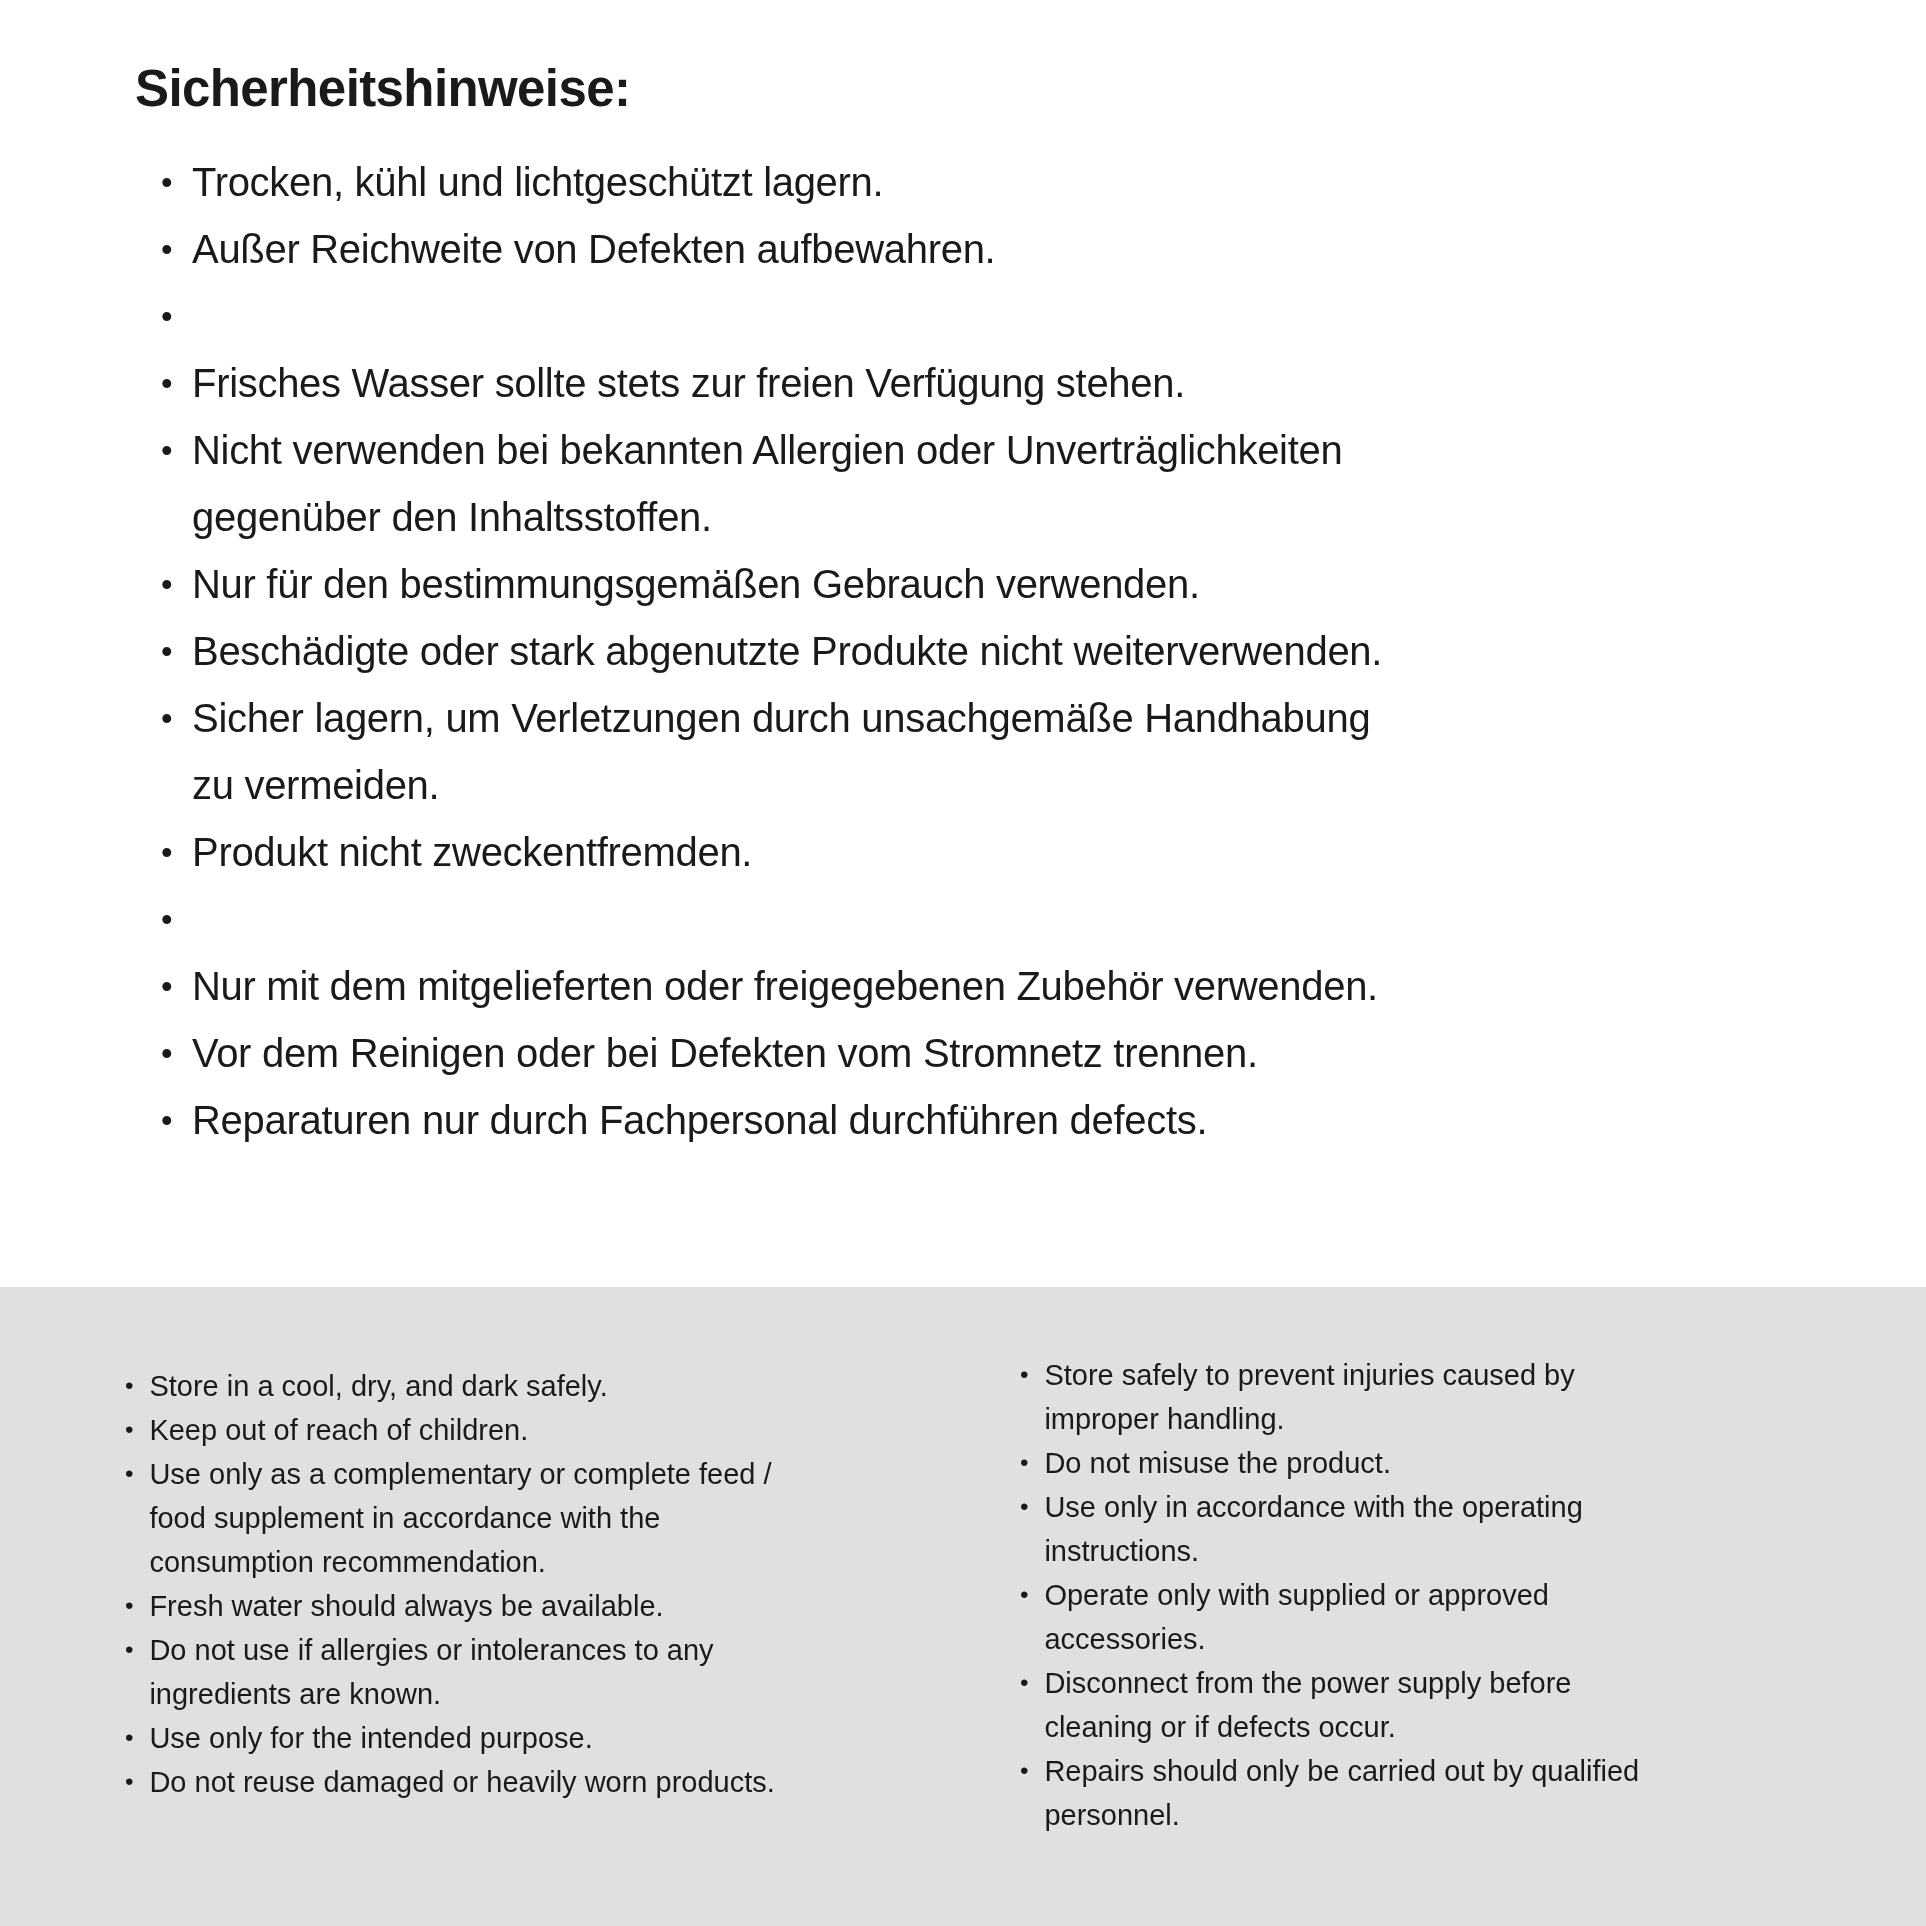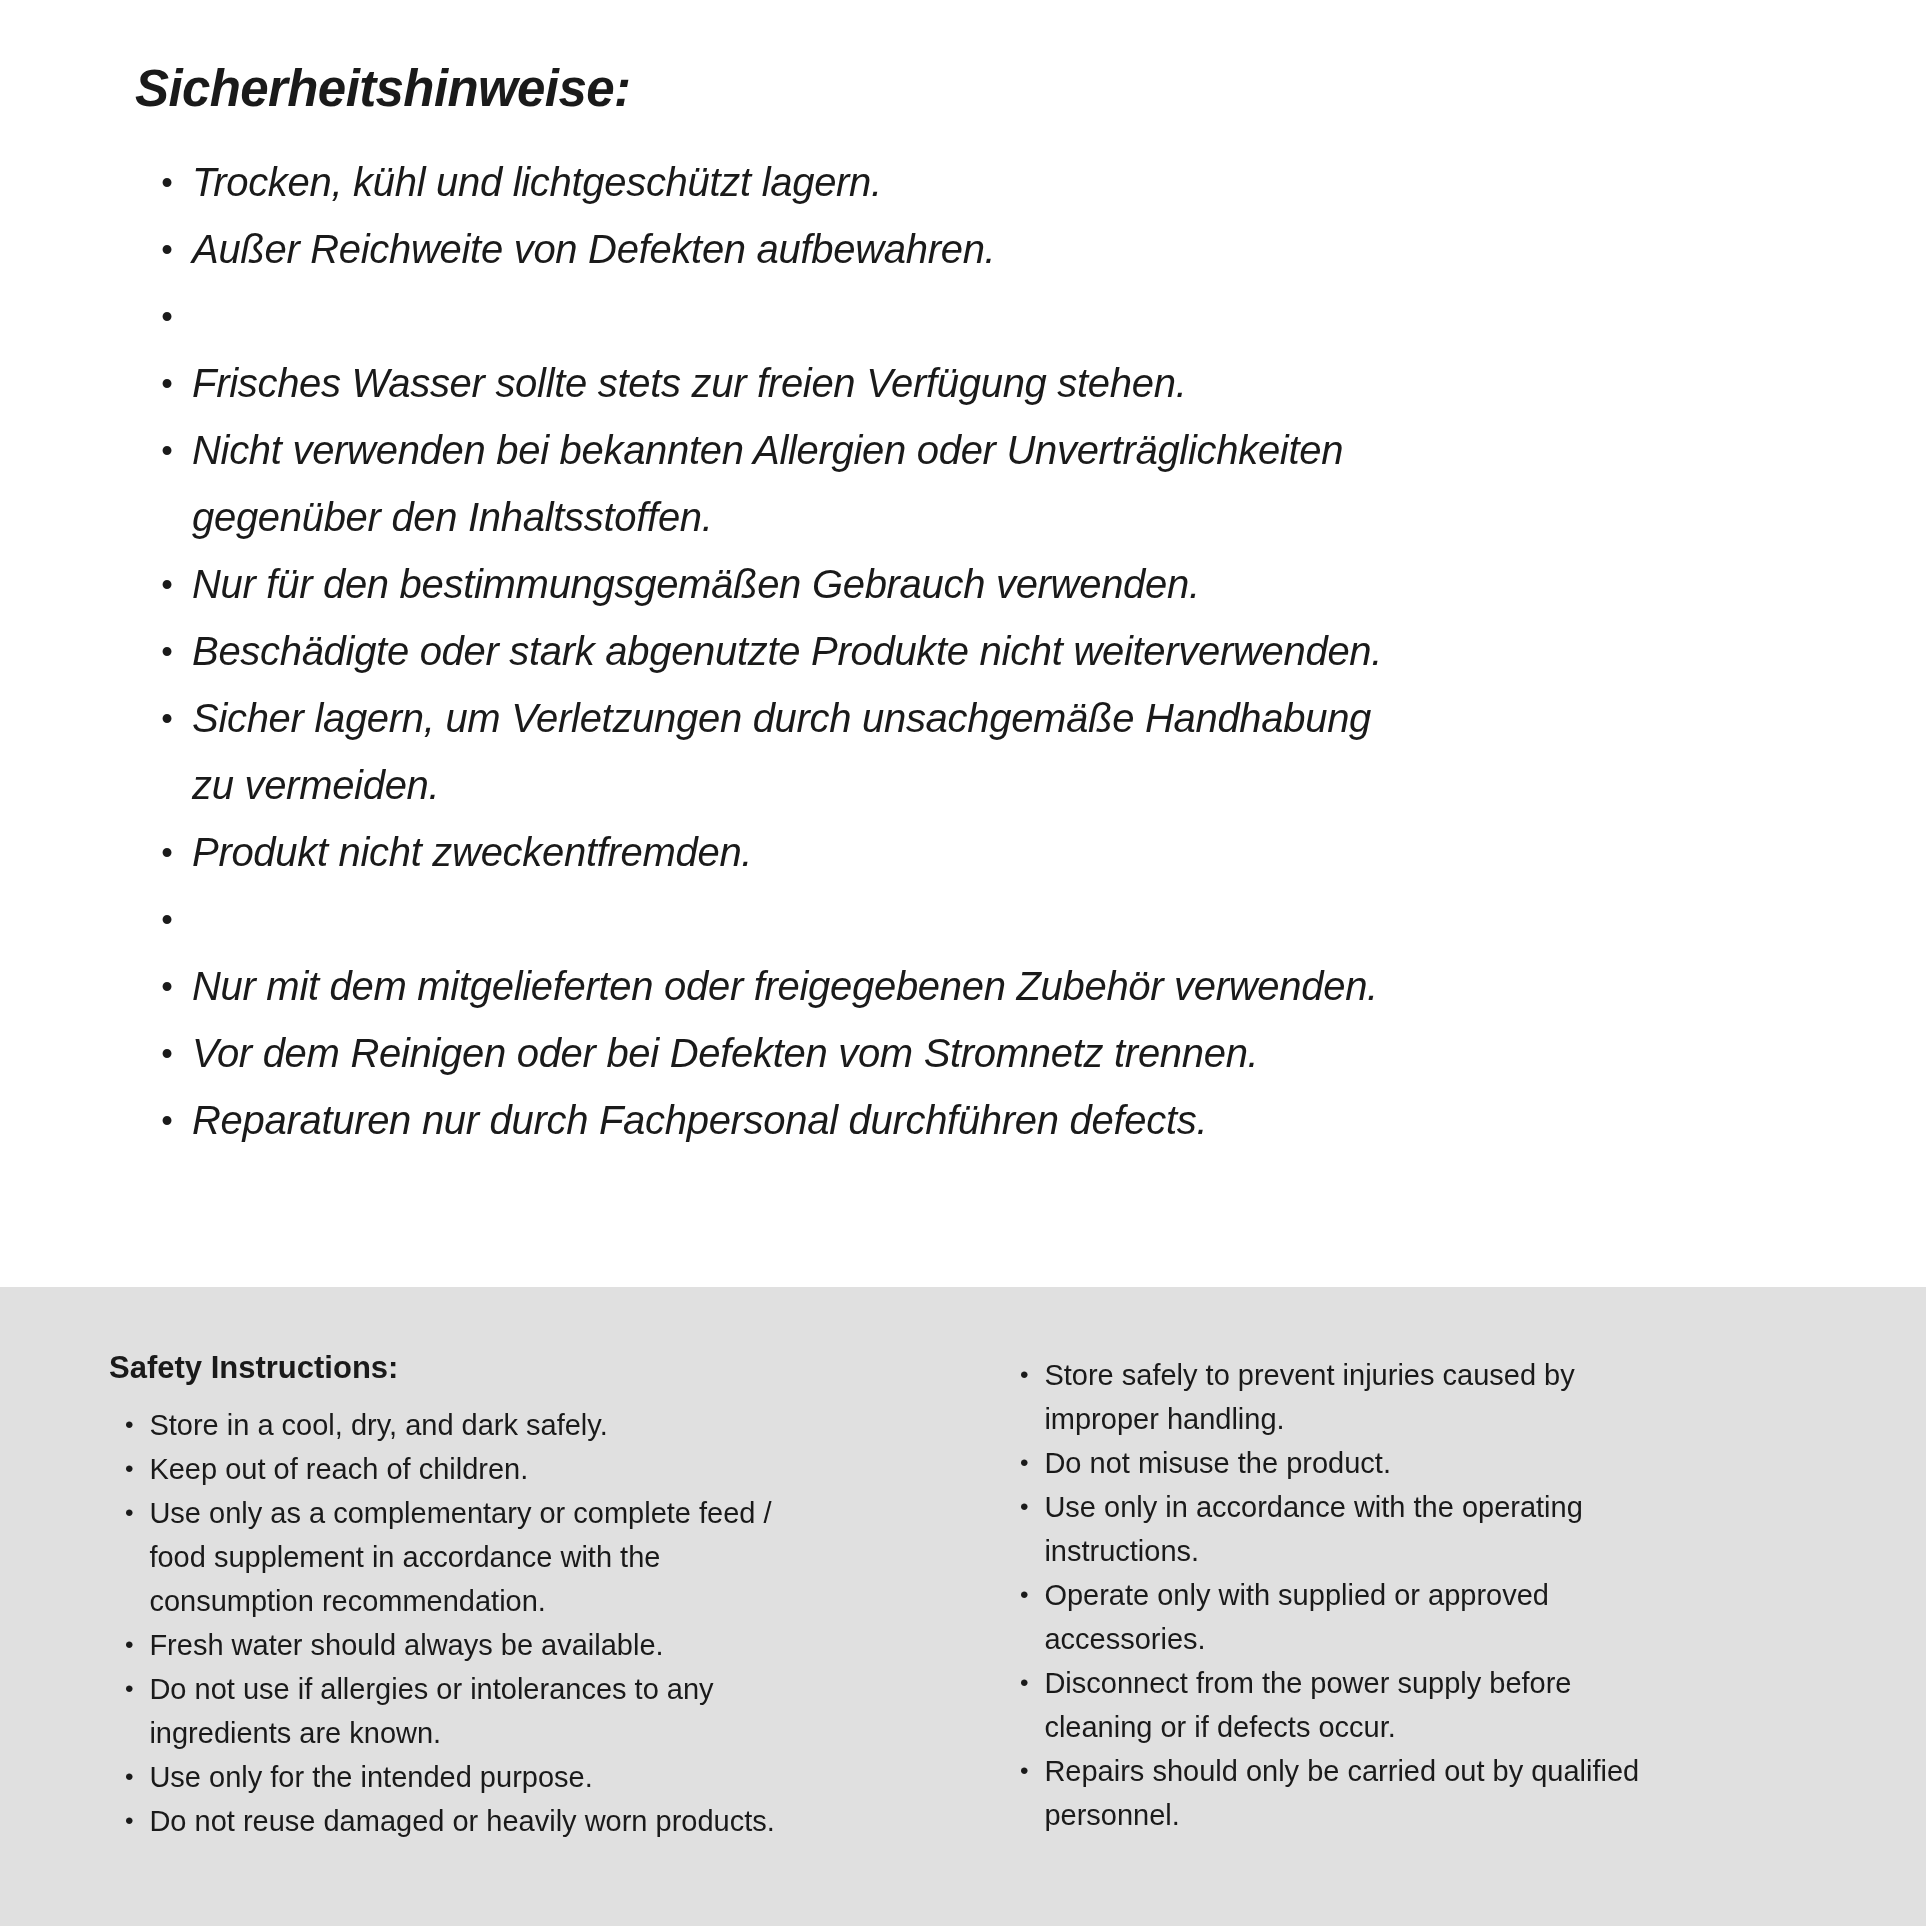--- a/index.html
+++ b/index.html
@@ -20,21 +20,20 @@
   }
 
   
   .german-section {
     position: absolute;
     top: 0; left: 0; right: 0;
     height: 1287px;
     background: #ffffff;
     padding: 58px 39px 0 0;
     box-sizing: border-box;
-    font-style: italic;
   }
   .german-title {
     margin: 0 0 0 135px;
     font-size: 51px;
     line-height: 62px;
     font-weight: 700;
     letter-spacing: -0.6px;
   }
   .german-list {
     list-style: none;
@@ -153,21 +152,20 @@
         </li>
       <li>
           <span class="bullet">•</span>
           <span class="item-text">Reparaturen nur durch Fachpersonal durchführen defects.</span>
         </li>
     </ul>
   </section>
 
   <section class="english-section">
     <div class="col-left">
-      <h2 class="english-title">Safety Instructions:</h2>
       <ul class="english-list">
         <li>
             <span class="bullet">•</span>
             <span class="item-text">Store in a cool, dry, and dark safely.</span>
           </li>
         <li>
             <span class="bullet">•</span>
             <span class="item-text">Keep out of reach of children.</span>
           </li>
         <li>

